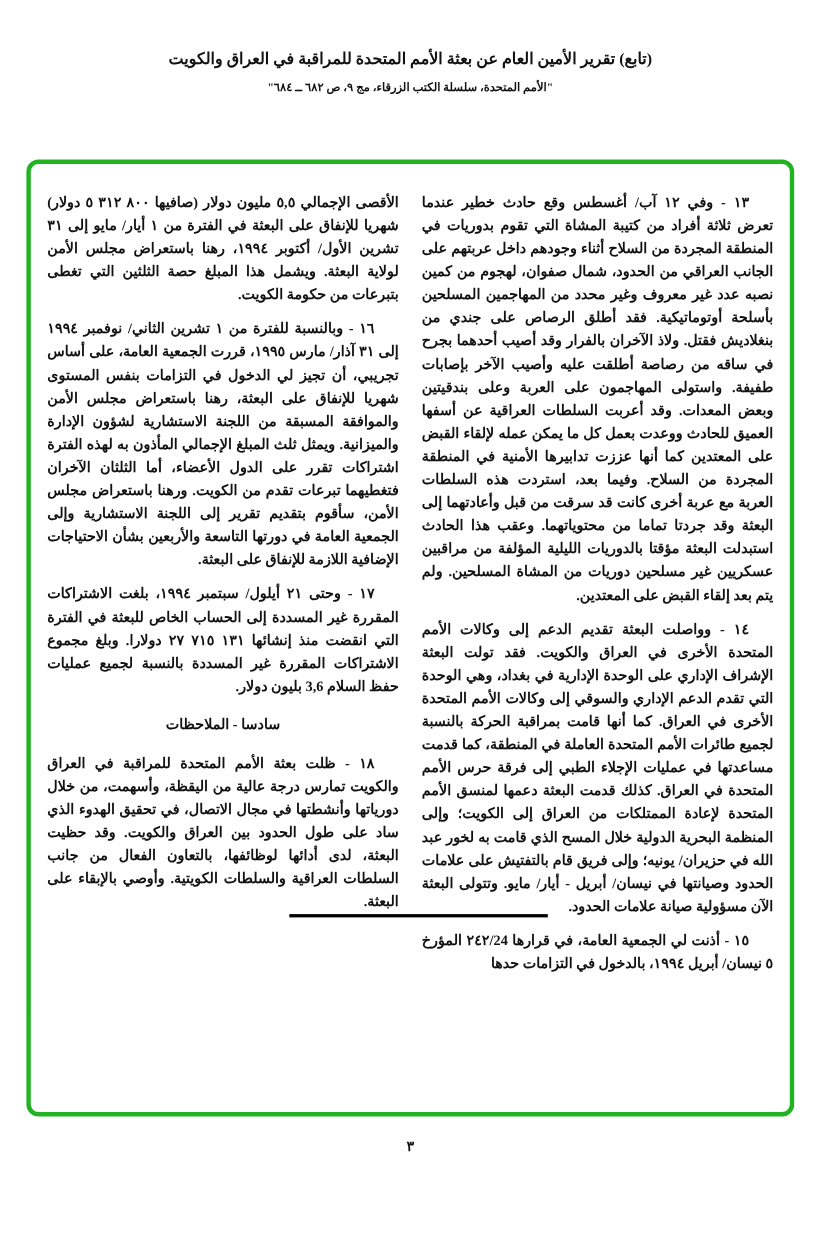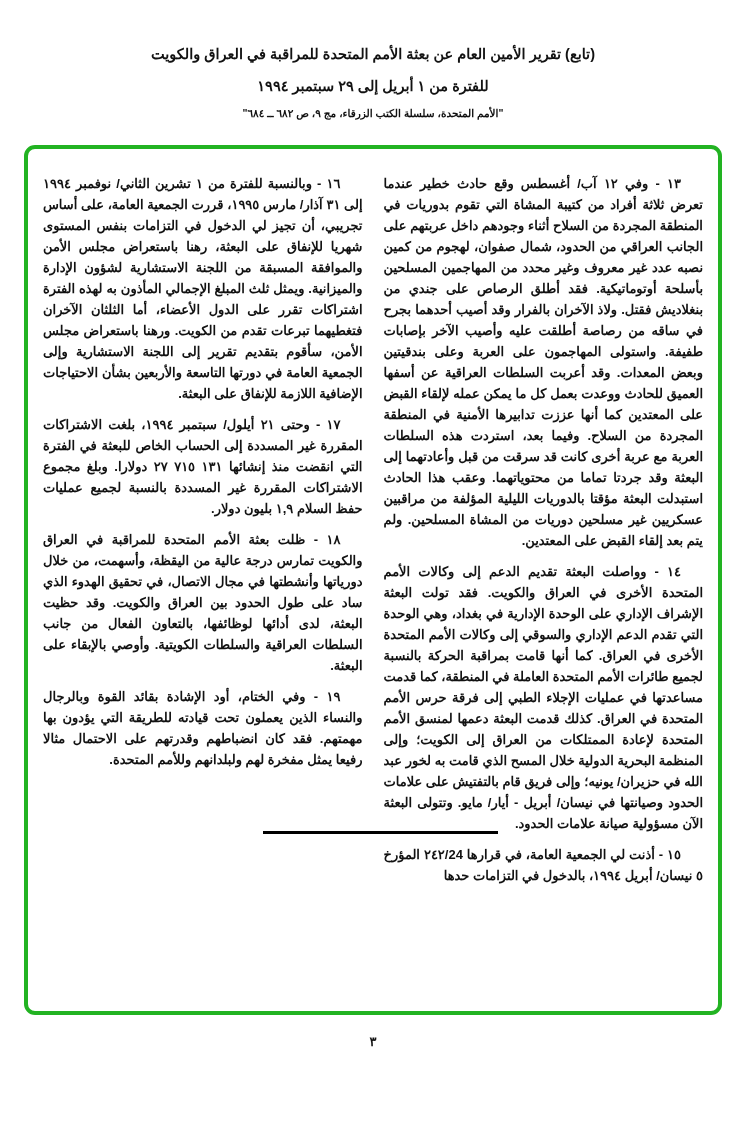--- a/index.html
+++ b/index.html
@@ -1,20 +1,20 @@
 <!DOCTYPE html>
 <html lang="ar" dir="rtl"><head>
 <meta charset="utf-8">
 <style>
   html,body{margin:0;padding:0;background:#ffffff;}
   .page{
     position:relative;
     width:746px;height:1136px;
     background:#ffffff;
-    font-family:Liberation Sans, sans-serif;
+    font-family:Liberation Serif, serif;
     color:#121212;
     direction:rtl;
     overflow:hidden;
   }
   .doc-header{
     position:absolute;top:44px;left:0;right:0;
     text-align:center;font-weight:bold;
   }
   .doc-header .line1{font-size:14.5px;line-height:20px;}
   .doc-header .line2{font-size:14.5px;line-height:20px;margin-top:12px;}
@@ -60,38 +60,38 @@
     font-size:13px;font-weight:bold;
   }
 </style>
 </head>
 <body>
 
 <div class="page">
 
   <div class="doc-header">
     <div class="line1">(تابع) تقرير الأمين العام عن بعثة الأمم المتحدة للمراقبة في العراق والكويت</div>
-    <div class="line2">للفترة من ١ أبريل إلى ٢٩ سبتمبر ١٩٩٤</div>
     <div class="line3">"الأمم المتحدة، سلسلة الكتب الزرقاء، مج ٩، ص ٦٨٢ ــ ٦٨٤"</div>
   </div>
 
   <div class="green-frame" style="border-color: rgb(34, 179, 34);">
     <div class="columns">
 
       <div class="column">
         <p>١٣ - وفي ١٢ آب/ أغسطس وقع حادث خطير عندما تعرض ثلاثة أفراد من كتيبة المشاة التي تقوم بدوريات في المنطقة المجردة من السلاح أثناء وجودهم داخل عربتهم على الجانب العراقي من الحدود، شمال صفوان، لهجوم من كمين نصبه عدد غير معروف وغير محدد من المهاجمين المسلحين بأسلحة أوتوماتيكية. فقد أطلق الرصاص على جندي من بنغلاديش فقتل. ولاذ الآخران بالفرار وقد أصيب أحدهما بجرح في ساقه من رصاصة أطلقت عليه وأصيب الآخر بإصابات طفيفة. واستولى المهاجمون على العربة وعلى بندقيتين وبعض المعدات. وقد أعربت السلطات العراقية عن أسفها العميق للحادث ووعدت بعمل كل ما يمكن عمله لإلقاء القبض على المعتدين كما أنها عززت تدابيرها الأمنية في المنطقة المجردة من السلاح. وفيما بعد، استردت هذه السلطات العربة مع عربة أخرى كانت قد سرقت من قبل وأعادتهما إلى البعثة وقد جردتا تماما من محتوياتهما. وعقب هذا الحادث استبدلت البعثة مؤقتا بالدوريات الليلية المؤلفة من مراقبين عسكريين غير مسلحين دوريات من المشاة المسلحين. ولم يتم بعد إلقاء القبض على المعتدين.</p>
         <p>١٤ - وواصلت البعثة تقديم الدعم إلى وكالات الأمم المتحدة الأخرى في العراق والكويت. فقد تولت البعثة الإشراف الإداري على الوحدة الإدارية في بغداد، وهي الوحدة التي تقدم الدعم الإداري والسوقي إلى وكالات الأمم المتحدة الأخرى في العراق. كما أنها قامت بمراقبة الحركة بالنسبة لجميع طائرات الأمم المتحدة العاملة في المنطقة، كما قدمت مساعدتها في عمليات الإجلاء الطبي إلى فرقة حرس الأمم المتحدة في العراق. كذلك قدمت البعثة دعمها لمنسق الأمم المتحدة لإعادة الممتلكات من العراق إلى الكويت؛ وإلى المنظمة البحرية الدولية خلال المسح الذي قامت به لخور عبد الله في حزيران/ يونيه؛ وإلى فريق قام بالتفتيش على علامات الحدود وصيانتها في نيسان/ أبريل - أيار/ مايو. وتتولى البعثة الآن مسؤولية صيانة علامات الحدود.</p>
         <p>١٥ - أذنت لي الجمعية العامة، في قرارها ٢٤٢/24 المؤرخ ٥ نيسان/ أبريل ١٩٩٤، بالدخول في التزامات حدها</p>
       </div>
 
       <div class="column">
+        <p class="cont">الأقصى الإجمالي ٥,٥ مليون دولار (صافيها ٨٠٠ ٣١٢ ٥ دولار) شهريا للإنفاق على البعثة في الفترة من ١ أيار/ مايو إلى ٣١ تشرين الأول/ أكتوبر ١٩٩٤، رهنا باستعراض مجلس الأمن لولاية البعثة. ويشمل هذا المبلغ حصة الثلثين التي تغطى بتبرعات من حكومة الكويت.</p>
         <p>١٦ - وبالنسبة للفترة من ١ تشرين الثاني/ نوفمبر ١٩٩٤ إلى ٣١ آذار/ مارس ١٩٩٥، قررت الجمعية العامة، على أساس تجريبي، أن تجيز لي الدخول في التزامات بنفس المستوى شهريا للإنفاق على البعثة، رهنا باستعراض مجلس الأمن والموافقة المسبقة من اللجنة الاستشارية لشؤون الإدارة والميزانية. ويمثل ثلث المبلغ الإجمالي المأذون به لهذه الفترة اشتراكات تقرر على الدول الأعضاء، أما الثلثان الآخران فتغطيهما تبرعات تقدم من الكويت. ورهنا باستعراض مجلس الأمن، سأقوم بتقديم تقرير إلى اللجنة الاستشارية وإلى الجمعية العامة في دورتها التاسعة والأربعين بشأن الاحتياجات الإضافية اللازمة للإنفاق على البعثة.</p>
-        <p>١٧ - وحتى ٢١ أيلول/ سبتمبر ١٩٩٤، بلغت الاشتراكات المقررة غير المسددة إلى الحساب الخاص للبعثة في الفترة التي انقضت منذ إنشائها ١٣١ ٧١٥ ٢٧ دولارا. وبلغ مجموع الاشتراكات المقررة غير المسددة بالنسبة لجميع عمليات حفظ السلام ١,٩ بليون دولار.</p>
+        <p>١٧ - وحتى ٢١ أيلول/ سبتمبر ١٩٩٤، بلغت الاشتراكات المقررة غير المسددة إلى الحساب الخاص للبعثة في الفترة التي انقضت منذ إنشائها ١٣١ ٧١٥ ٢٧ دولارا. وبلغ مجموع الاشتراكات المقررة غير المسددة بالنسبة لجميع عمليات حفظ السلام 3,6 بليون دولار.</p>
+        <div class="section-heading">سادسا - الملاحظات</div>
         <p>١٨ - ظلت بعثة الأمم المتحدة للمراقبة في العراق والكويت تمارس درجة عالية من اليقظة، وأسهمت، من خلال دورياتها وأنشطتها في مجال الاتصال، في تحقيق الهدوء الذي ساد على طول الحدود بين العراق والكويت. وقد حظيت البعثة، لدى أدائها لوظائفها، بالتعاون الفعال من جانب السلطات العراقية والسلطات الكويتية. وأوصي بالإبقاء على البعثة.</p>
-        <p>١٩ - وفي الختام، أود الإشادة بقائد القوة وبالرجال والنساء الذين يعملون تحت قيادته للطريقة التي يؤدون بها مهمتهم. فقد كان انضباطهم وقدرتهم على الاحتمال مثالا رفيعا يمثل مفخرة لهم ولبلدانهم وللأمم المتحدة.</p>
       </div>
 
     </div>
   </div>
 
   <div class="divider-rule"></div>
 
   <div class="page-number">٣</div>
 
 </div>

